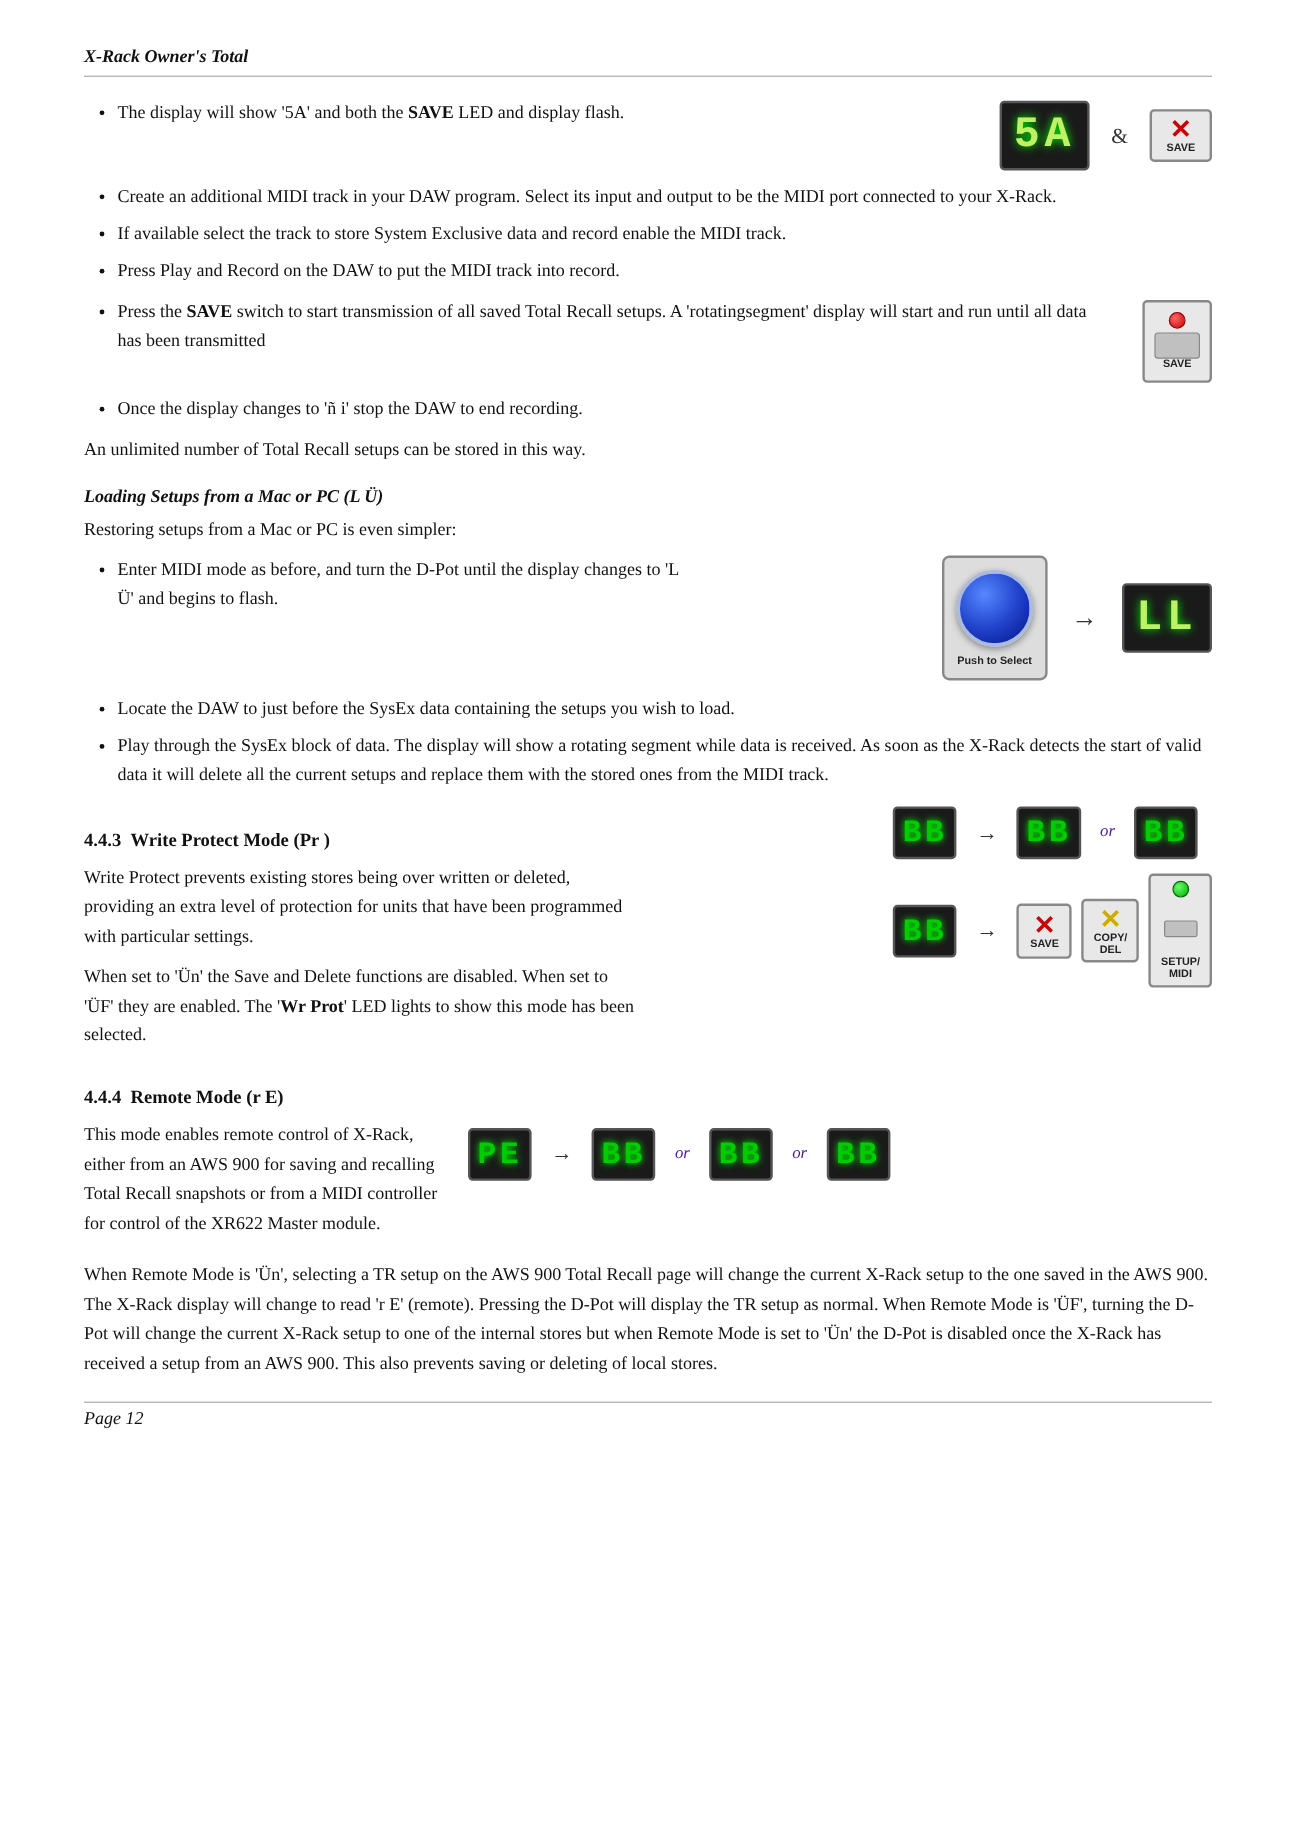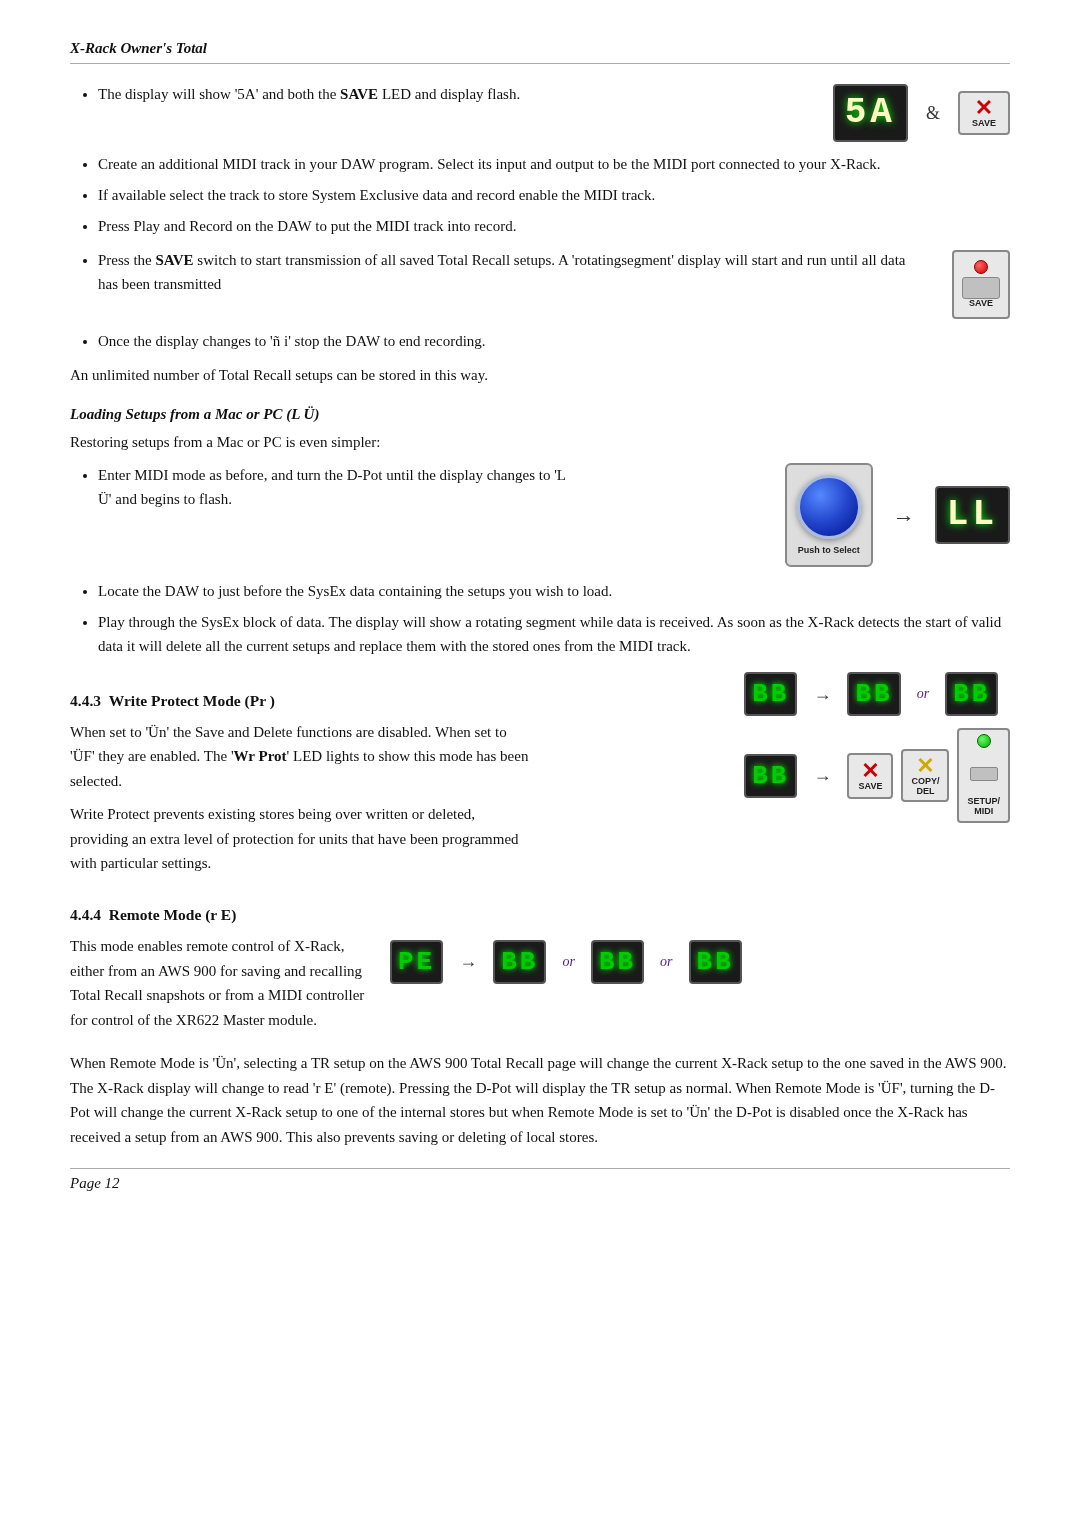--- a/index.html
+++ b/index.html
@@ -90,21 +90,21 @@
       border: 2px solid #555;
       border-radius: 4px;
       padding: 6px 10px;
       display: inline-flex;
       align-items: center;
       justify-content: center;
       min-width: 68px;
       min-height: 58px;
     }
     .seg-digit-lg {
-      color: #fef9c3;
+      color: #bef264;
       font-size: 36px;
       font-weight: bold;
       font-family: 'Courier New', monospace;
       text-shadow: 0 0 8px #00ff00;
       line-height: 1;
       letter-spacing: 4px;
     }
 
     
     .btn-save {
@@ -301,24 +301,24 @@
     <li>
       <span>Play through the SysEx block of data. The display will show a rotating segment while data is received. As soon as the X-Rack detects the start of valid data it will delete all the current setups and replace them with the stored ones from the MIDI track.</span>
     </li>
   </ul>
 
   <div style="display:flex; align-items:flex-start; justify-content:space-between; margin-top:14px;">
     <div style="flex:1; max-width:460px;">
       <p class="subsection-heading">
         <span>4.4.3</span>&nbsp;&nbsp;<span>Write Protect Mode (Pr )</span>
       </p>
+      <p>Write Protect prevents existing stores being over written or deleted, providing an extra level of protection for units that have been programmed with particular settings.</p>
       <p>
         <span>When set to 'Ün' the Save and Delete functions are disabled. When set to 'ÜF' they are enabled. The '</span><b>Wr Prot</b><span>' LED lights to show this mode has been selected.</span>
       </p>
-      <p>Write Protect prevents existing stores being over written or deleted, providing an extra level of protection for units that have been programmed with particular settings.</p>
     </div>
 
     <div style="margin-left:20px; display:flex; flex-direction:column; gap:12px; align-items:flex-start;">
 
       <div style="display:flex; align-items:center; gap:8px;">
         <div class="seg-display">
           <span class="seg-digit">BB</span>
         </div>
         <span class="arrow" style="font-size:18px;">→</span>
         <div class="seg-display">

